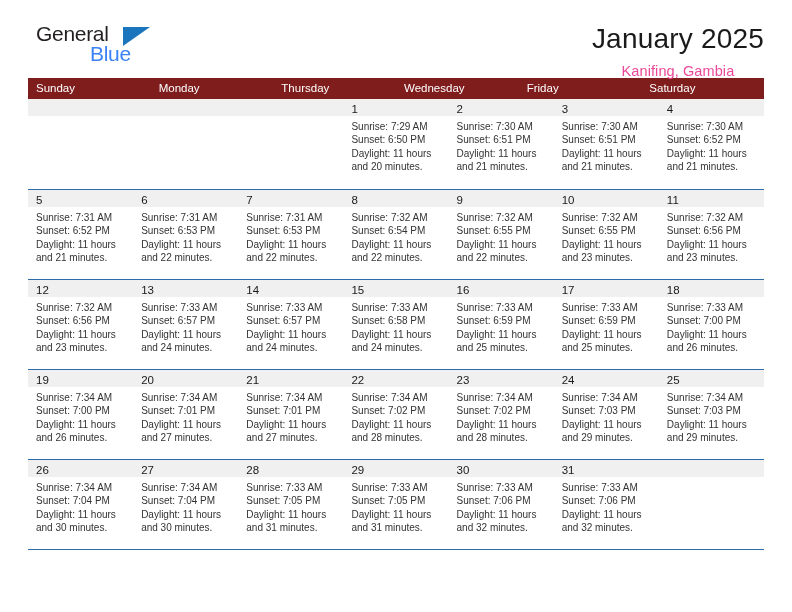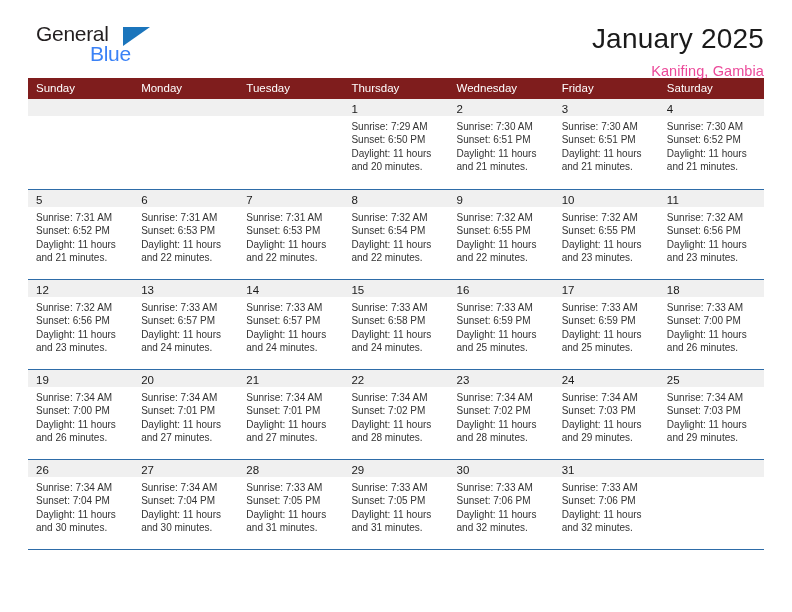--- a/index.html
+++ b/index.html
@@ -58,21 +58,21 @@
     position: absolute;
     left: 95px;
     top: 5px;
     width: 0;
     height: 0;
     border-left: 27px solid #1b75bc;
     border-bottom: 19px solid transparent;
   }
 
   .titles {
-    text-align: right;
+    text-align: center;
     padding-top: 2px;
   }
   .month-title {
     font-size: 28px;
     font-weight: normal;
     color: #1a1a1a;
     line-height: 1.1;
     letter-spacing: 0.2px;
   }
   .location {
@@ -158,21 +158,20 @@
     <div class="titles">
       <div class="month-title">January 2025</div>
       <div class="location">Kanifing, Gambia</div>
     </div>
   </div>
 
   <div class="calendar">
     <div class="dow-row">
       <div class="dow">Sunday</div>
       <div class="dow">Monday</div>
-      <div class="dow">Tuesday</div>
       <div class="dow">Thursday</div>
       <div class="dow">Wednesday</div>
       <div class="dow">Friday</div>
       <div class="dow">Saturday</div>
     </div>
     <div id="weeks-container">
         <div class="week">
           <div class="cell empty">
             <div class="cell-inner">
               <div class="daynum-band"><span class="daynum"></span></div>

